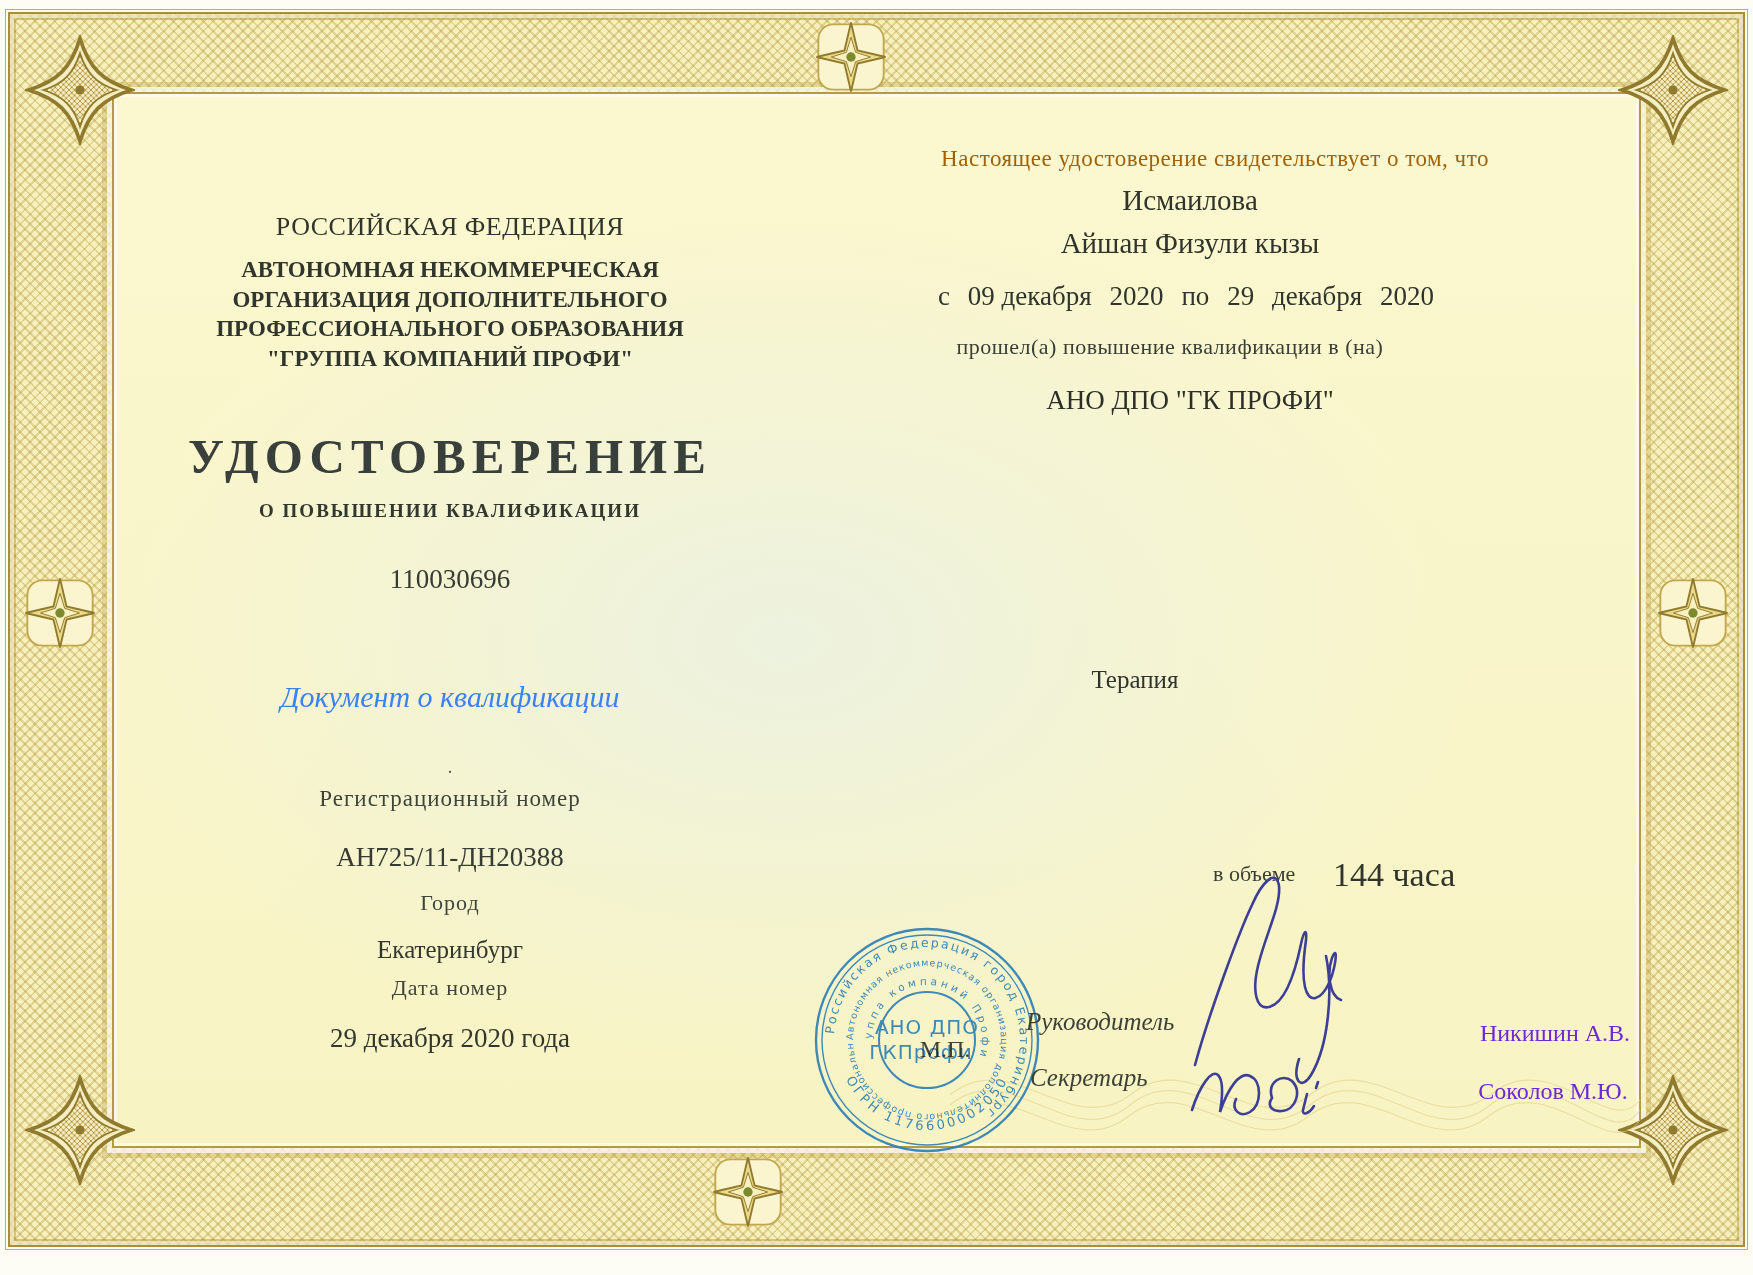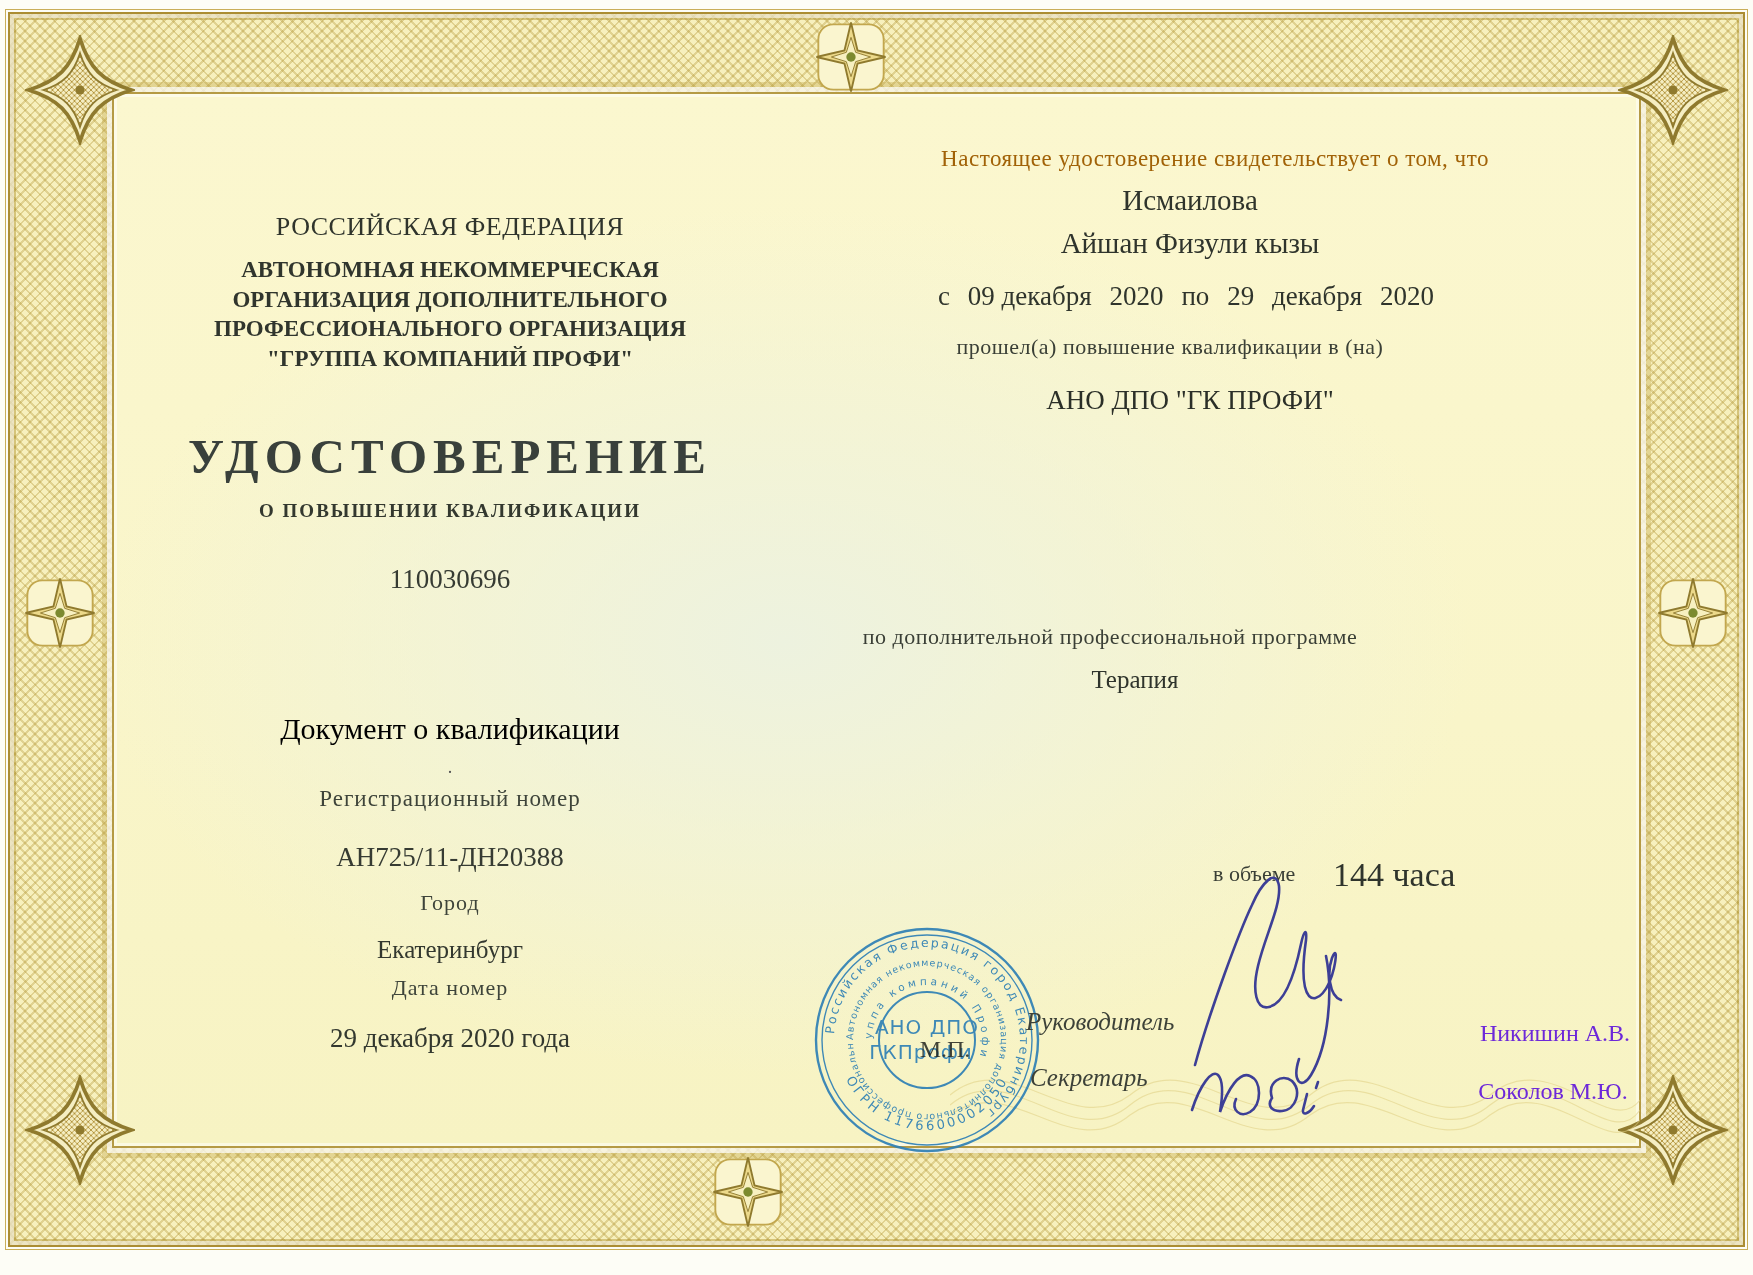--- a/index.html
+++ b/index.html
@@ -24,21 +24,21 @@
       linear-gradient(180deg,#fbf7cf 0%,#f9f5c9 60%,#f7f3c3 100%);}
   .orn{position:absolute;}
 
   
   .t{position:absolute;text-align:center;}
   .country{left:150px;top:212px;width:600px;font-size:26px;font-weight:normal;letter-spacing:.5px;color:#2f342c;}
   .org{left:130px;top:255px;width:640px;font-size:23px;font-weight:bold;line-height:29.5px;color:#30352d;}
   .doc-title{left:120px;top:428px;width:660px;font-size:49px;font-weight:bold;letter-spacing:6px;color:#39403b;}
   .doc-sub{left:150px;top:500px;width:600px;font-size:19px;font-weight:bold;letter-spacing:2px;text-transform:uppercase;color:#33382f;}
   .blank-num{left:150px;top:564px;width:600px;font-size:27px;color:#363b33;}
-  .doc-kind{left:150px;top:712px;width:600px;font-size:30px;color:#000000;}
+  .doc-kind{left:150px;top:680px;width:600px;font-size:30px;font-style:italic;color:#3b82f6;}
   .stray{left:150px;top:762px;width:600px;font-size:18px;color:#555;}
   .reg-label{left:150px;top:786px;width:600px;font-size:23px;letter-spacing:1px;color:#3e443a;}
   .reg-num{left:150px;top:842px;width:600px;font-size:27px;color:#363b33;}
   .city-label{left:150px;top:890px;width:600px;font-size:22px;letter-spacing:1px;color:#3e443a;}
   .city-val{left:150px;top:936px;width:600px;font-size:25px;color:#33382f;}
   .date-label{left:150px;top:975px;width:600px;font-size:22px;letter-spacing:1px;color:#3e443a;}
   .date-val{left:150px;top:1023px;width:600px;font-size:27px;color:#33382f;}
 
   .statement{left:930px;top:146px;width:570px;font-size:23px;letter-spacing:.5px;color:#a16207;}
   .surname{left:880px;top:184px;width:620px;font-size:29px;color:#2f342c;}
@@ -120,21 +120,21 @@
       <path d="M0,90 C60,40 120,140 180,90 C240,40 300,140 360,90 C420,40 480,140 540,90 C600,40 660,140 690,95"></path>
       <path d="M0,100 C60,55 120,150 180,100 C240,55 300,150 360,100 C420,55 480,150 540,100 C600,55 660,150 690,105"></path>
       <path d="M0,80 C60,30 120,125 180,80 C240,30 300,125 360,80 C420,30 480,125 540,80 C600,30 660,125 690,85"></path>
     </g>
   </svg>
 
   <div class="t country">РОССИЙСКАЯ ФЕДЕРАЦИЯ</div>
   <div class="t org">
     <div>АВТОНОМНАЯ НЕКОММЕРЧЕСКАЯ</div>
     <div>ОРГАНИЗАЦИЯ ДОПОЛНИТЕЛЬНОГО</div>
-    <div>ПРОФЕССИОНАЛЬНОГО ОРГАНИЗАЦИЯ</div>
+    <div>ПРОФЕССИОНАЛЬНОГО ОБРАЗОВАНИЯ</div>
     <div>"ГРУППА КОМПАНИЙ ПРОФИ"</div>
   </div>
   <div class="t doc-title">УДОСТОВЕРЕНИЕ</div>
   <div class="t doc-sub">о повышении квалификации</div>
   <div class="t blank-num">110030696</div>
   <div class="t doc-kind">Документ о квалификации</div>
   <div class="t stray">·</div>
   <div class="t reg-label">Регистрационный номер</div>
   <div class="t reg-num">АН725/11-ДН20388</div>
   <div class="t city-label">Город</div>
@@ -149,21 +149,20 @@
     <span>с</span>
     <span>09 декабря</span>
     <span>2020</span>
     <span>по</span>
     <span>29</span>
     <span>декабря</span>
     <span>2020</span>
   </div>
   <div class="t completed">прошел(а) повышение квалификации в (на)</div>
   <div class="t institution">АНО ДПО "ГК ПРОФИ"</div>
-  <div class="t prog-label">по дополнительной профессиональной программе</div>
   <div class="t prog-name">Терапия</div>
   <div class="t vol-label">в объеме</div>
   <div class="t vol-value">144 часа</div>
 
   <svg class="stamp" width="240" height="240" viewBox="0 0 240 240">
     <defs>
       <path id="ringOuterPath" d="M27,120 A93,93 0 1 1 213,120 A93,93 0 1 1 27,120"></path>
       <path id="ringBottomPath" d="M30,120 A90,90 0 0 0 210,120"></path>
       <path id="ringMiddlePath" d="M46,120 A74,74 0 1 1 194,120 A74,74 0 1 1 46,120"></path>
       <path id="ringInnerPath" d="M65,120 A55,55 0 1 1 175,120 A55,55 0 1 1 65,120"></path>

